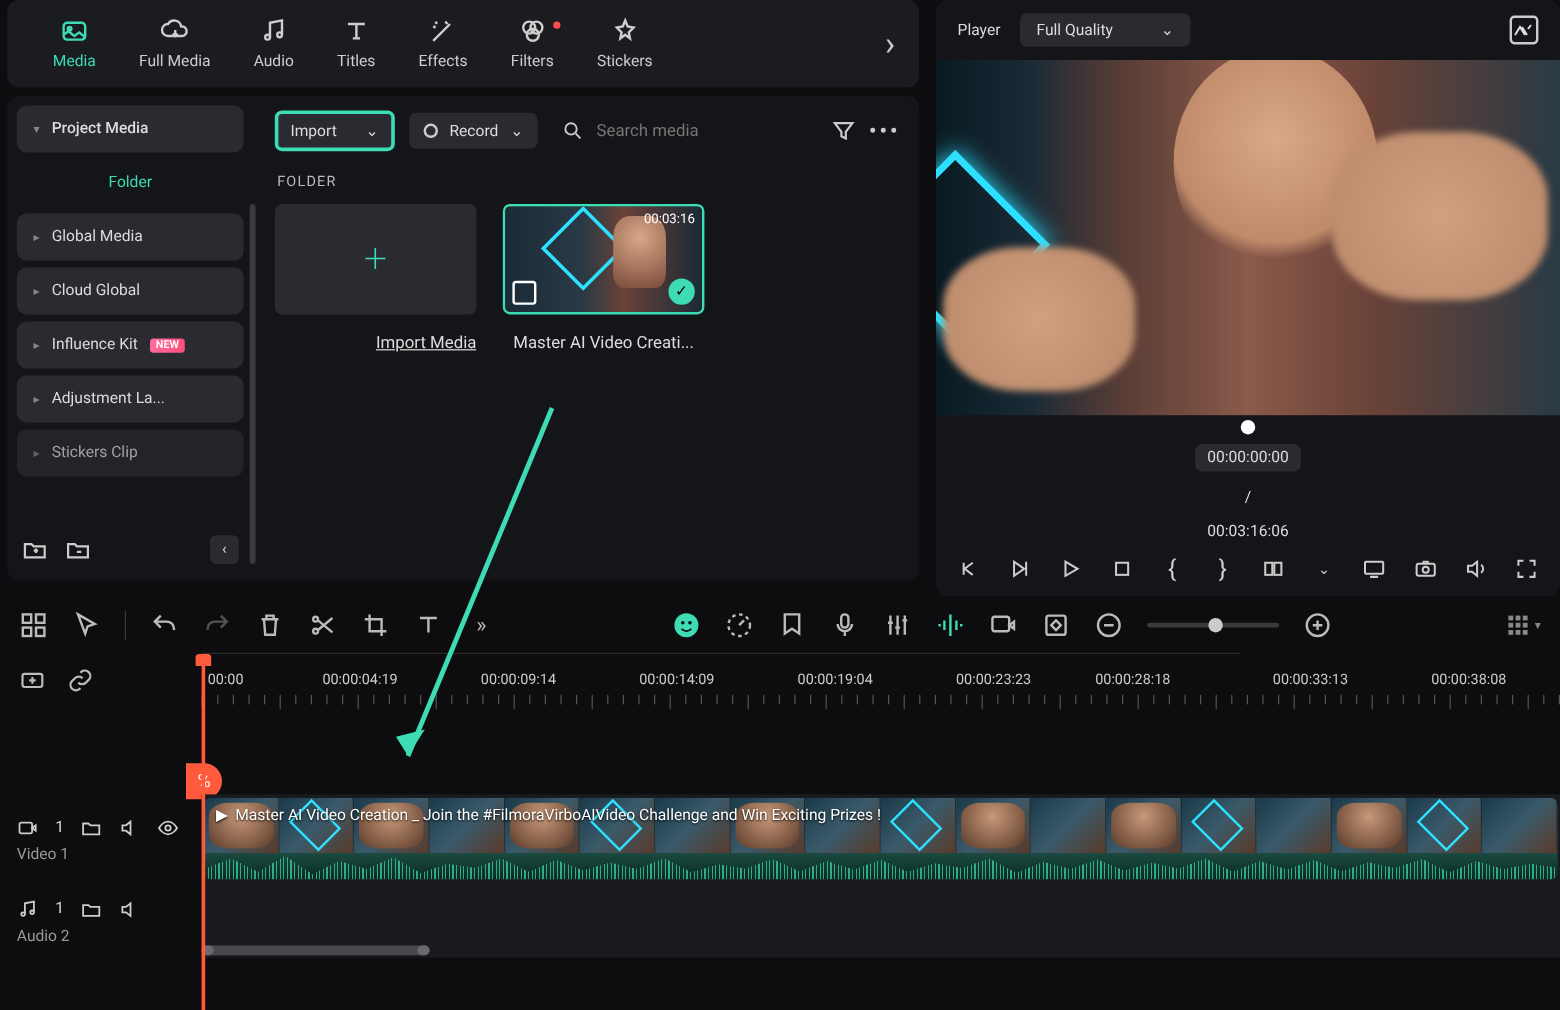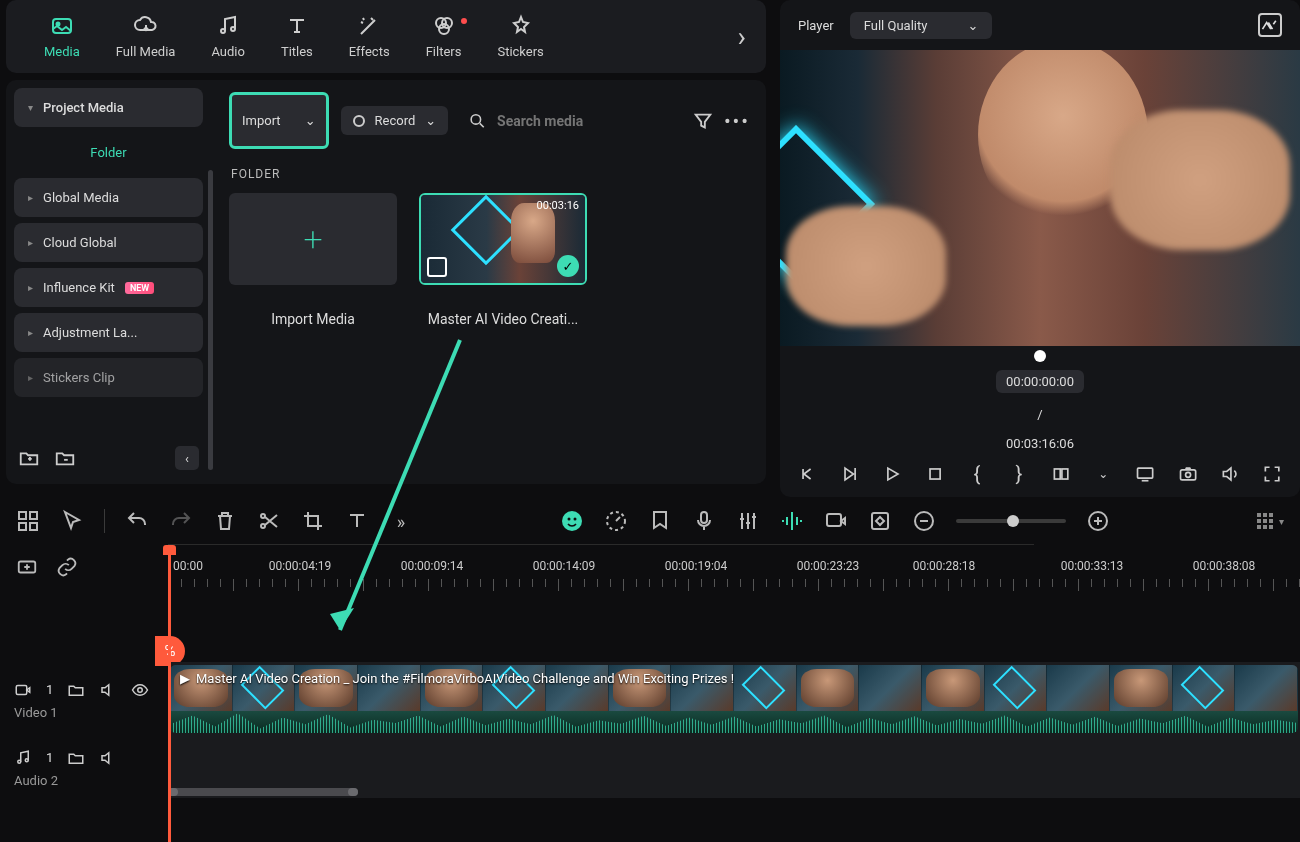--- a/index.html
+++ b/index.html
@@ -39,29 +39,29 @@
 .side-item.folder { justify-content:center; color:#3ddcb4; background:transparent; }
 .side-item .tri { font-size:10px; color:#888; }
 .side-badge { background:linear-gradient(90deg,#ff6b9d,#ff4d7a); color:#fff; font-size:9px; padding:1px 5px; border-radius:3px; font-weight:600; }
 .side-bot { margin-top:auto; display:flex; align-items:center; gap:14px; padding:6px 4px; }
 .side-bot .i { width:22px; height:22px; cursor:pointer; color:#ccc; }
 .side-collapse { margin-left:auto; background:#2a2b30; width:24px; height:24px; border-radius:5px; display:flex; align-items:center; justify-content:center; cursor:pointer; }
 .scroll-ind { position:absolute; left:202px; top:90px; width:5px; height:300px; background:#3a3b40; border-radius:3px; }
 
 .media-pane { flex:1; padding:12px 18px; display:flex; flex-direction:column; }
 .media-bar { display:flex; align-items:center; gap:12px; }
-.import-btn { border:3px solid #3ddcb4; background:#2a2b30; border-radius:6px; padding:18px 10px; display:flex; align-items:center; gap:24px; cursor:pointer; }
+.import-btn { border:3px solid #3ddcb4; background:#2a2b30; border-radius:6px; padding:6px 10px; display:flex; align-items:center; gap:24px; cursor:pointer; }
 .record-btn { background:#2a2b30; border-radius:6px; padding:7px 12px; display:flex; align-items:center; gap:10px; cursor:pointer; }
 .rec-dot { width:12px; height:12px; border:2px solid #ccc; border-radius:50%; display:inline-block; }
 .search-wrap { flex:1; display:flex; align-items:center; gap:10px; padding:0 8px; }
-.search-wrap input { background:transparent; border:none; color:#bef264; font-size:14px; outline:none; width:100%;font-weight:bold; }
+.search-wrap input { background:transparent; border:none; color:#bef264; font-size:14px; outline:none; width:100%; }
 .mb-ic { width:22px; height:22px; color:#ccc; cursor:pointer; display:flex; align-items:center; justify-content:center; }
 .folder-lbl { color:#bbb; font-size:12px; letter-spacing:1px; margin:18px 0 12px 2px; }
 .thumbs { display:flex; gap:22px; }
-.thumb { width:168px; display:flex; flex-direction:column; gap:26px; }
+.thumb { width:168px; display:flex; flex-direction:column; gap:16px; }
 .thumb-box { width:168px; height:92px; background:#2a2b30; border-radius:6px; position:relative; display:flex; align-items:center; justify-content:center; cursor:pointer; overflow:hidden; }
 .thumb-box.sel { border:2px solid #3ddcb4; }
 .thumb-box .plus { font-size:34px; color:#3ddcb4; font-weight:200; }
 .thumb-vid { width:100%; height:100%; background:linear-gradient(90deg,#1a2a36,#2a3a46 40%,#6a4238 60%,#1a2a36); position:relative; }
 .thumb-vid .nn { position:absolute; left:40px; top:10px; width:50px; height:50px; border:3px solid #2de0ff; transform:rotate(45deg); }
 .thumb-vid .pp { position:absolute; right:30px; top:8px; width:44px; height:60px; background:radial-gradient(circle at 50% 30%,#d8a888,#7a4a3a); border-radius:30% 30% 20% 20%; }
 .dur { position:absolute; top:4px; right:6px; font-size:11px; color:#fff; }
 .chk { position:absolute; bottom:6px; right:6px; width:22px; height:22px; background:#3ddcb4; border-radius:50%; display:flex; align-items:center; justify-content:center; color:#000; font-size:13px; }
 .filmr { position:absolute; bottom:6px; left:6px; width:20px; height:20px; border:2px solid #fff; border-radius:3px; }
 .thumb-name { font-size:14px; color:#ddd; text-align:center; white-space:nowrap; overflow:hidden; text-overflow:ellipsis; }
@@ -340,21 +340,21 @@
           </svg>
         </div>
       <div class="mb-ic" style="font-size:20px;letter-spacing:2px;">•••</div>
     </div>
     <div class="folder-lbl">FOLDER</div>
     <div class="thumbs">
       <div class="thumb">
         <div class="thumb-box">
             <span class="plus">+</span>
           </div>
-        <div class="thumb-name" style="text-align:center;">Import Media</div>
+        <div class="thumb-name" style="text-align:right;text-decoration:underline;">Import Media</div>
       </div>
       <div class="thumb">
         <div class="thumb-box sel">
           <div class="thumb-vid">
               <div class="nn"></div>
               <div class="pp"></div>
             </div>
           <span class="dur">00:03:16</span>
           <div class="filmr"></div>
           <div class="chk">✓</div>

